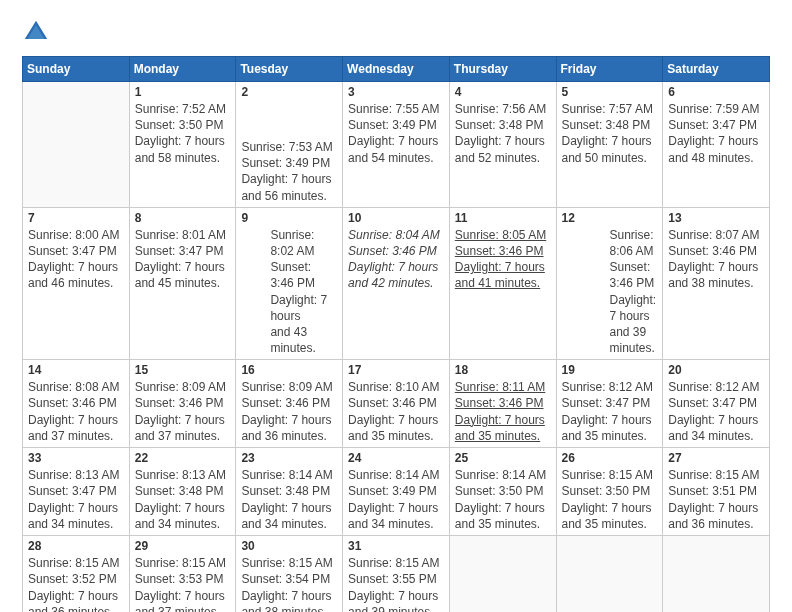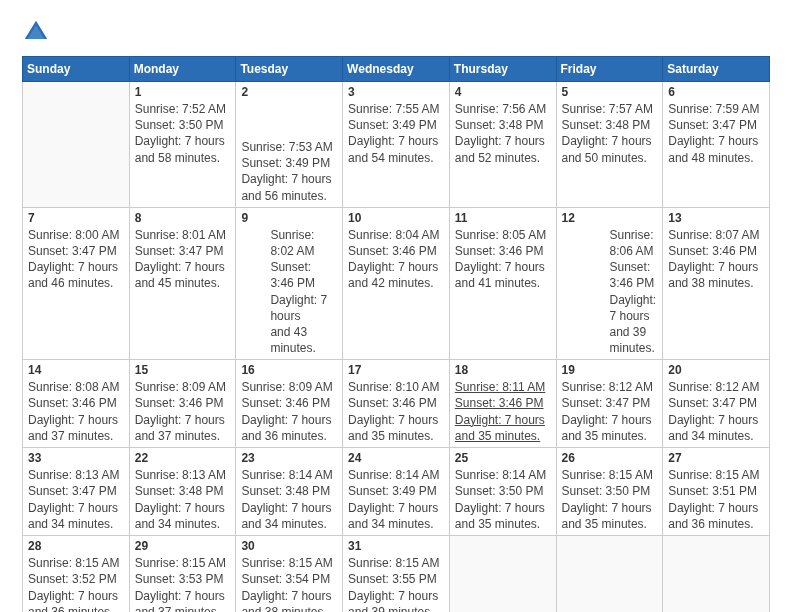--- a/index.html
+++ b/index.html
@@ -196,28 +196,28 @@
           </td>
           <td>
             <span class="day-num">9</span>
             <div class="day-info" style="white-space: pre-line; margin-left: 29px;">Sunrise: 8:02 AM
 Sunset: 3:46 PM
 Daylight: 7 hours
 and 43 minutes.</div>
           </td>
           <td>
             <span class="day-num">10</span>
-            <div class="day-info" style="white-space: pre-line;">Sunrise: 8:04 AM
+            <div class="day-info" style="white-space: pre-line; font-style: italic;">Sunrise: 8:04 AM
 Sunset: 3:46 PM
 Daylight: 7 hours
 and 42 minutes.</div>
           </td>
           <td>
             <span class="day-num">11</span>
-            <div class="day-info" style="white-space: pre-line;">Sunrise: 8:05 AM
+            <div class="day-info" style="white-space: pre-line; text-decoration: underline;">Sunrise: 8:05 AM
 Sunset: 3:46 PM
 Daylight: 7 hours
 and 41 minutes.</div>
           </td>
           <td>
             <span class="day-num">12</span>
             <div class="day-info" style="white-space: pre-line; margin-left: 48px;">Sunrise: 8:06 AM
 Sunset: 3:46 PM
 Daylight: 7 hours
 and 39 minutes.</div>

